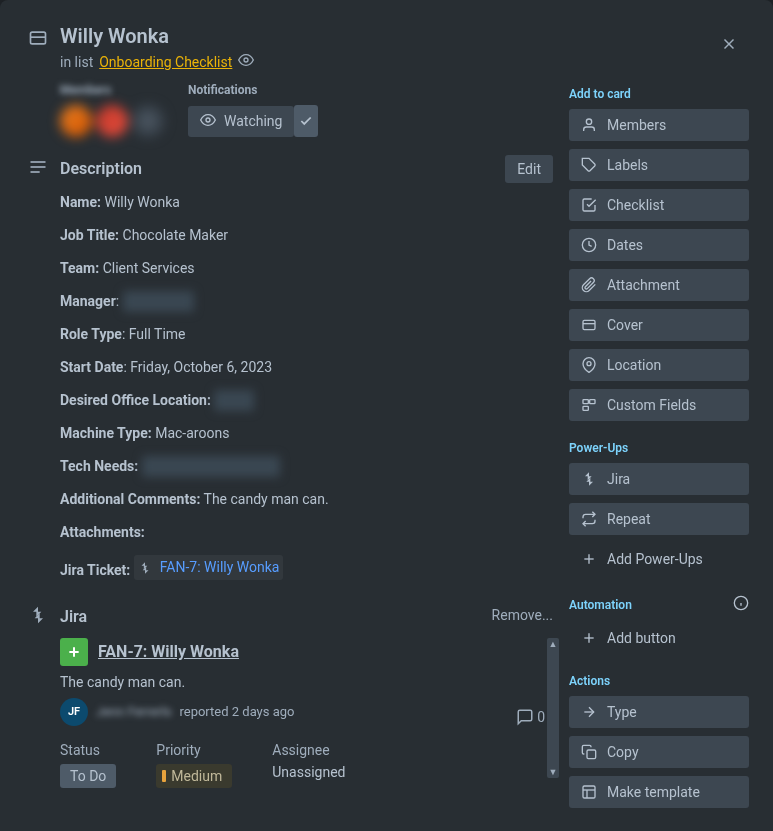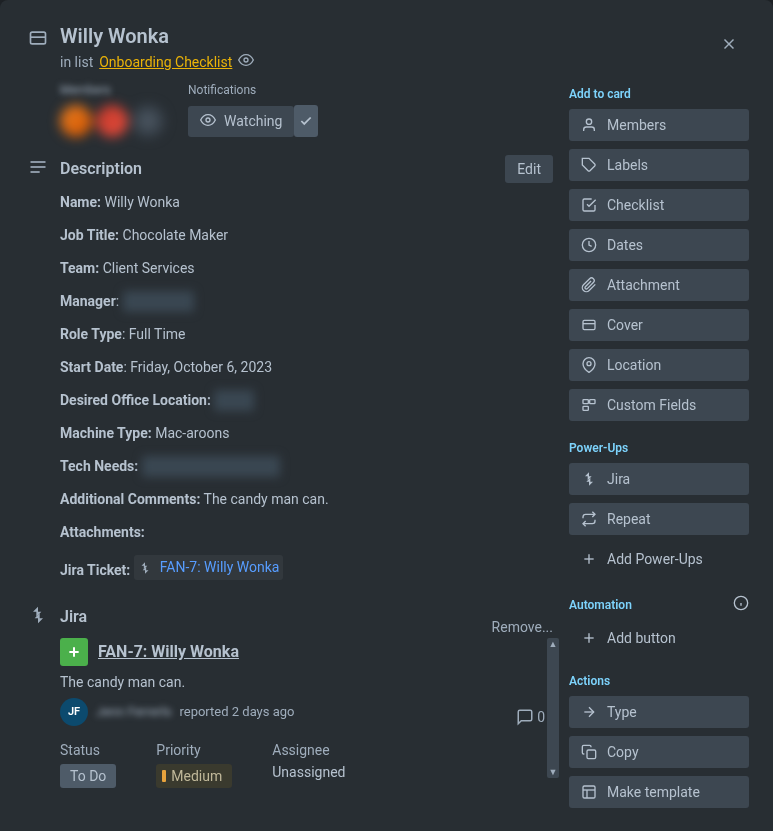--- a/index.html
+++ b/index.html
@@ -73,21 +73,21 @@
       width: 180px;
     }
     .top-row {
       display: flex;
       gap: 24px;
       padding-left: 32px;
       margin-bottom: 20px;
     }
     .top-section h3 {
       font-size: 12px;
-      font-weight: 400;
+      font-weight: 700;
       color: #9fadbc;
       margin-bottom: 8px;
     }
     .members-avatars {
       display: flex;
       gap: 4px;
       align-items: center;
       filter: blur(6px);
     }
     .avatar {
@@ -194,21 +194,21 @@
       padding: 2px 4px;
       border-radius: 3px;
     }
     .jira-section {
       position: relative;
       margin-top: 8px;
     }
     .remove-link {
       position: absolute;
       right: 0;
-      top: 14px;
+      top: 2px;
       cursor: pointer;
       color: #9fadbc;
       text-align: center;
     }
     .jira-card {
       padding-left: 32px;
       position: relative;
     }
     .jira-add-icon {
       width: 28px;

